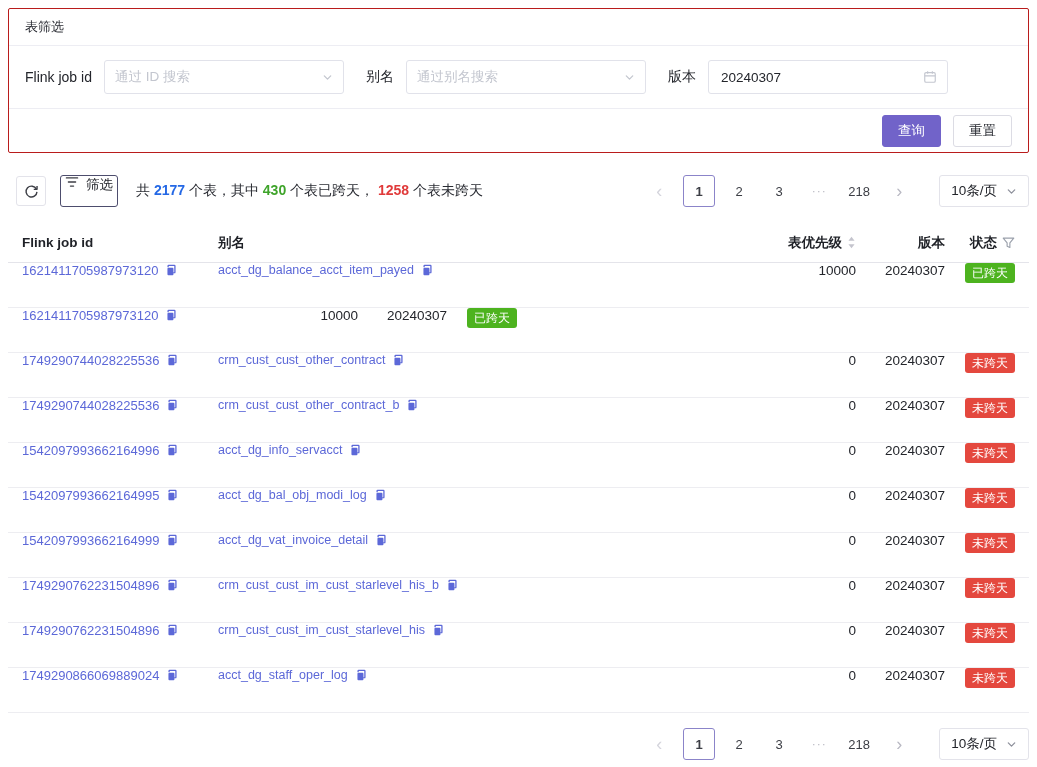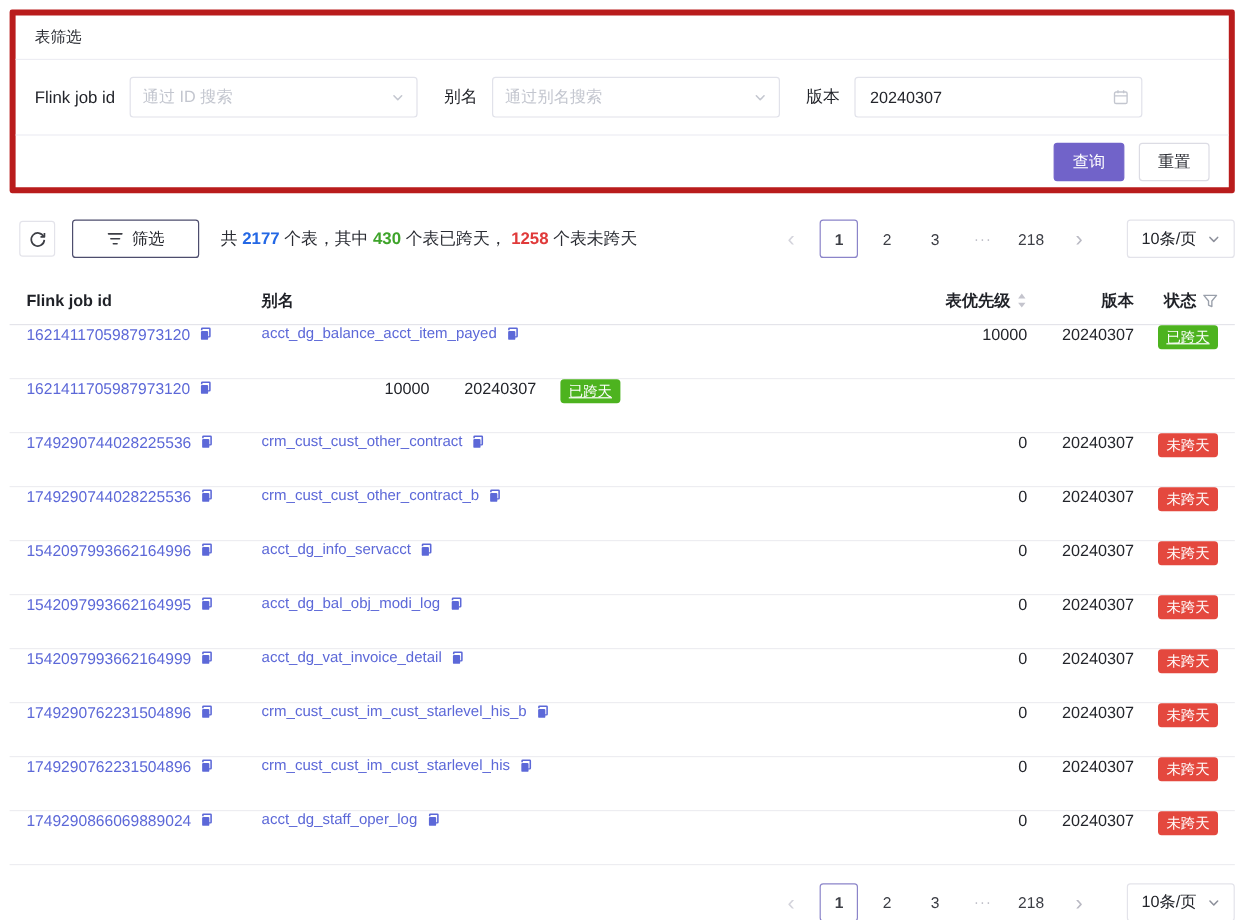--- a/index.html
+++ b/index.html
@@ -9,42 +9,42 @@
     padding:8px;
     background:#fff;
     color:#23252b;
     font-family:"Liberation Sans","DejaVu Sans",sans-serif;
     font-size:14px;
     overflow:hidden;
   }
   a { text-decoration:none; }
 
   
-  .filter-card { border:5px solid #b91c1c; border-radius:2px; background:#fff; }
+  .filter-card { border:1px solid #b91c1c; border-radius:2px; background:#fff; }
   .card-title { padding:9px 16px; font-size:13px; color:#2a2c33; border-bottom:1px solid #ededf3; line-height:18px; }
   .filter-row { display:flex; align-items:center; padding:14px 16px; }
   .fgroup { display:flex; align-items:center; margin-right:22px; }
   .f-label { margin-right:12px; white-space:nowrap; font-size:14px; }
   .control {
     display:flex; align-items:center; justify-content:space-between;
     width:240px; height:32px; padding:16px 10px;
     border:1px solid #e1e2ea; border-radius:3px; background:#fff; cursor:pointer;
   }
   .placeholder { color:#c3c6cf; font-size:13.5px; }
   .date-input { border:none; outline:none; width:180px; font-size:13.5px; color:#23252b; font-family:inherit; background:transparent; }
   .actions-row { display:flex; justify-content:flex-end; align-items:center; gap:12px; padding:6px 16px; border-top:1px solid #ededf3; height:44px; }
   .btn { height:32px; padding:0 15px; border-radius:3px; font-size:13.5px; font-family:inherit; cursor:pointer; }
   .btn-primary { background:var(--primary,#7163c9); border:1px solid var(--primary,#7163c9); color:#fff; }
   .btn-default { background:#fff; border:1px solid #dcdce4; color:#2a2c33; }
 
   
   .toolbar { display:flex; align-items:center; margin-top:22px; padding-left:8px; }
   .icon-btn { width:30px; height:30px; border:1px solid #e3e3ea; border-radius:3px; background:#fff;
               display:flex; align-items:center; justify-content:center; cursor:pointer; }
-  .filter-btn { display:flex; align-items:center; gap:7px; height:32px; padding:0 28px; margin-left:14px;
+  .filter-btn { display:flex; align-items:flex-start; gap:7px; height:32px; padding:0 4px; margin-left:14px;
                 border:1px solid #4d4d6d; border-radius:3px; background:#fff; font-size:13.5px; color:#23252b;
                 font-family:inherit; cursor:pointer; }
   .stats { margin-left:18px; font-size:14px; color:#2a2c33; white-space:nowrap; }
   .stats b { font-weight:700; }
   .num-blue  { color:var(--blue,#2468e5); }
   .num-green { color:var(--green,#3fa42b); }
   .num-red   { color:var(--red,#e03a3a); }
 
   
   .pagination { display:flex; align-items:center; gap:8px; }
@@ -67,21 +67,21 @@
   .trow { display:flex; align-items:flex-start; height:45px; padding:0 14px; border-bottom:1px solid #ededf1; }
   .c-id       { width:196px; display:flex; align-items:center; gap:7px; }
   .c-alias    { flex:1; display:flex; align-items:center; gap:7px; min-width:0; }
   .c-priority { width:140px; display:flex; justify-content:flex-end; align-items:center; gap:5px; font-size:13.5px; }
   .c-version  { width:89px;  display:flex; justify-content:flex-end; font-size:13.5px; }
   .c-status   { width:70px;  display:flex; justify-content:flex-end; align-items:center; gap:5px; }
   .link { color:var(--link,#5c68d8); font-size:13px; cursor:pointer; white-space:nowrap; }
   .c-alias .link { font-size:12.5px; }
   .copy-icon { color:var(--link,#5c68d8); display:flex; align-items:center; cursor:pointer; flex:none; }
   .badge { color:#fff; font-size:12px; line-height:1; padding:4px 7px; border-radius:3px; white-space:nowrap; }
-  .badge-green { background:var(--green-badge,#4db31f);text-decoration:underline; }
+  .badge-green { background:var(--green-badge,#4db31f); }
   .badge-red   { background:var(--red-badge,#e4483e); }
   .sort-icon, .funnel-icon { display:flex; align-items:center; cursor:pointer; }
 </style>
 </head>
 <body>
 
 <div class="filter-card">
   <div class="card-title">表筛选</div>
 
   <div class="filter-row">

